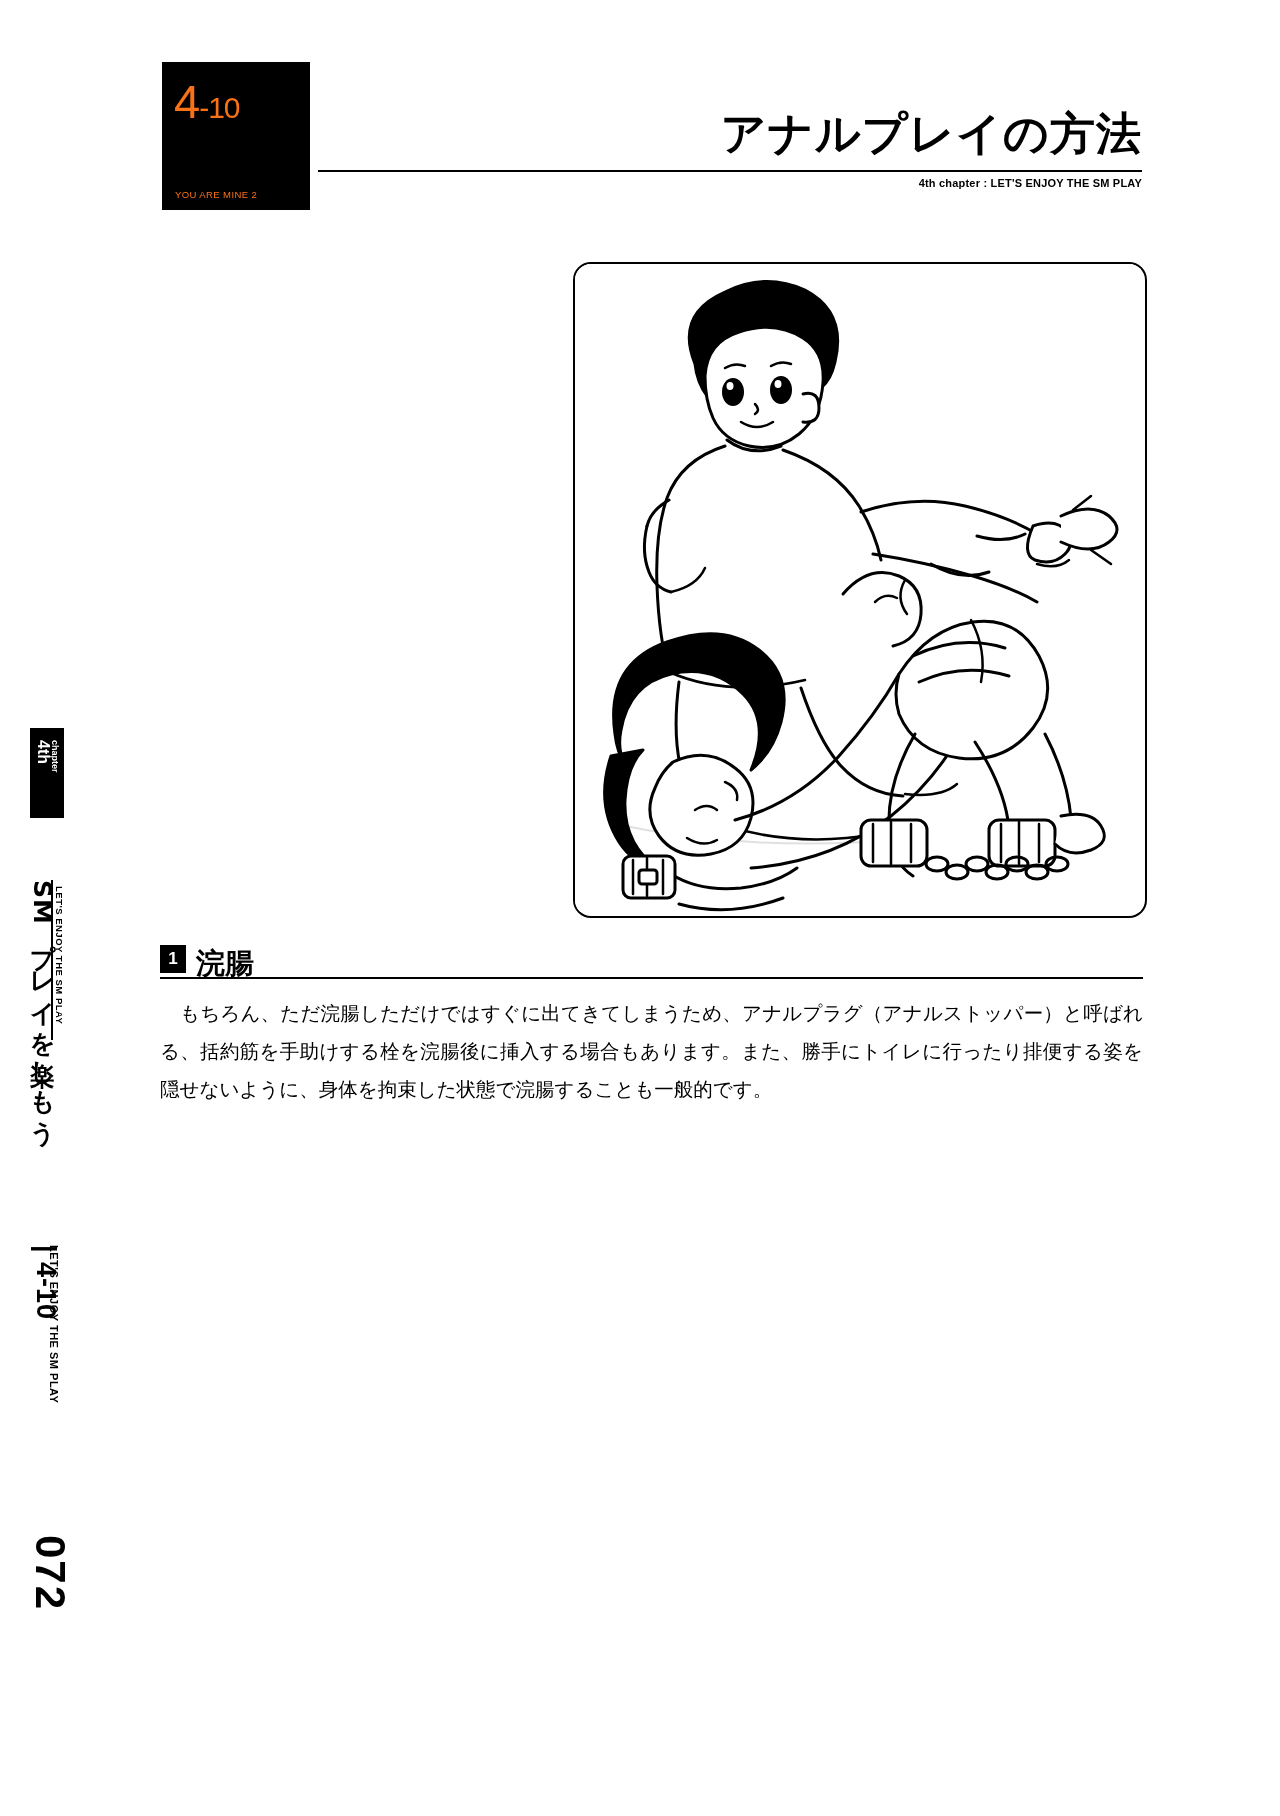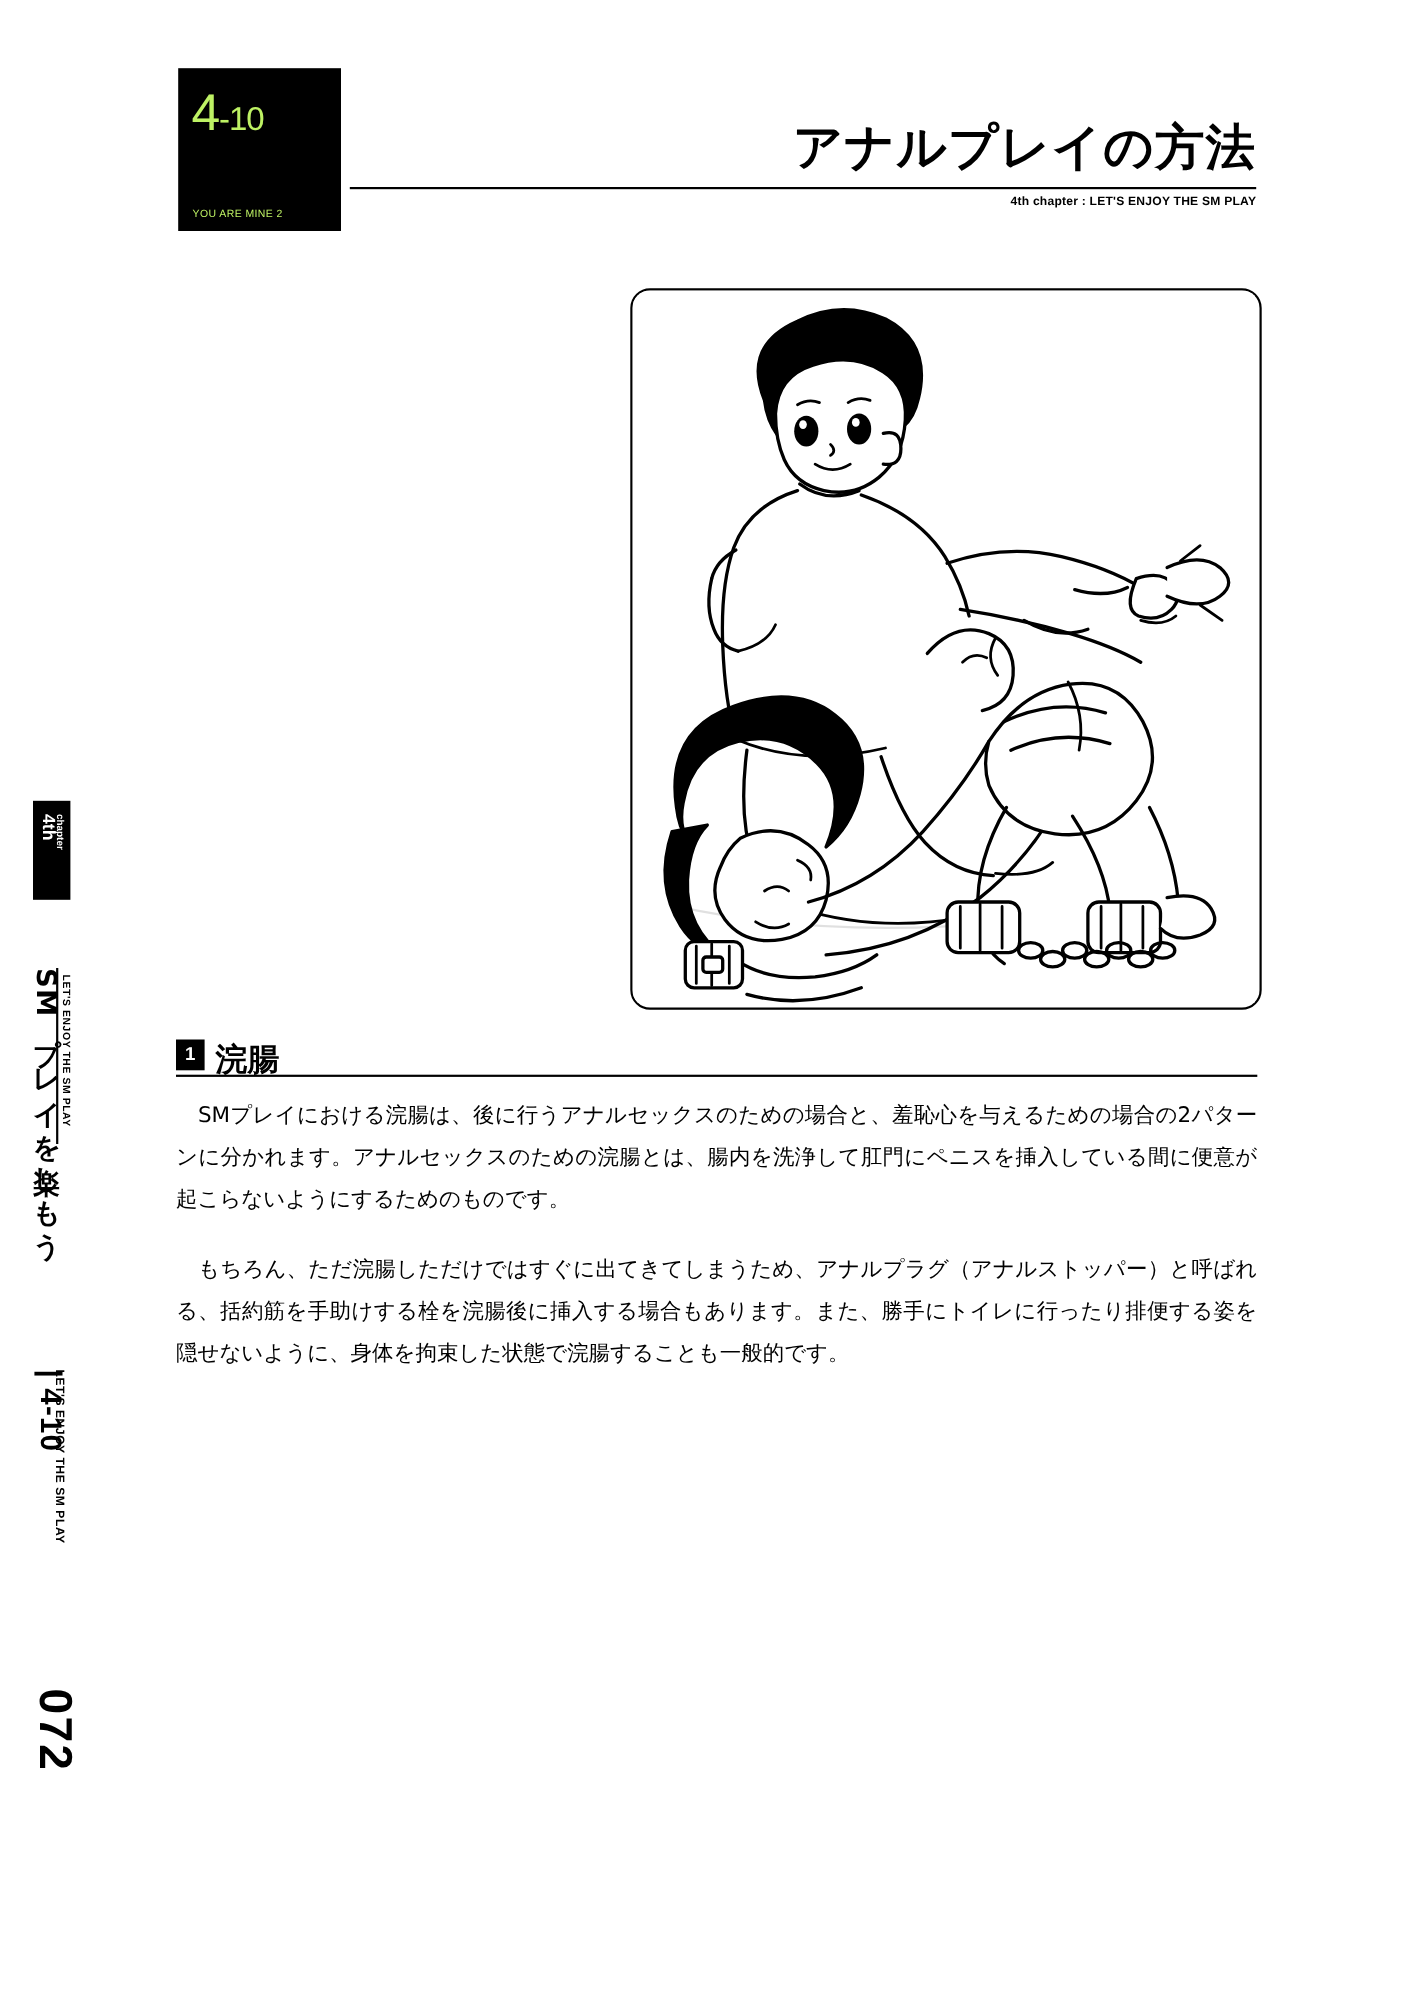--- a/index.html
+++ b/index.html
@@ -31,21 +31,21 @@
     width: 980px;
     height: 150px;
   }
   .chapter-tag {
     position: absolute;
     left: 0;
     top: 0;
     width: 148px;
     height: 148px;
     background: #000;
-    color: #bef264;
+    color: #f97316;
   }
   .chapter-tag .num {
     position: absolute;
     left: 12px;
     top: 12px;
     font-size: 47px;
     font-weight: 400;
     letter-spacing: -1px;
     font-family: "Liberation Sans", sans-serif;
   }
@@ -419,17 +419,16 @@
 
   <div class="section">
     <div class="sec-head">
       <div class="sec-num">1</div>
       <div class="sec-title">浣腸</div>
       <div class="sec-rule"></div>
     </div>
   </div>
 
   <div class="body-text">
-    <p>SMプレイにおける浣腸は、後に行うアナルセックスのための場合と、羞恥心を与えるための場合の2パターンに分かれます。アナルセックスのための浣腸とは、腸内を洗浄して肛門にペニスを挿入している間に便意が起こらないようにするためのものです。</p>
     <p>もちろん、ただ浣腸しただけではすぐに出てきてしまうため、アナルプラグ（アナルストッパー）と呼ばれる、括約筋を手助けする栓を浣腸後に挿入する場合もあります。また、勝手にトイレに行ったり排便する姿を隠せないように、身体を拘束した状態で浣腸することも一般的です。</p>
   </div>
 
 </div>
 
 </body></html>

